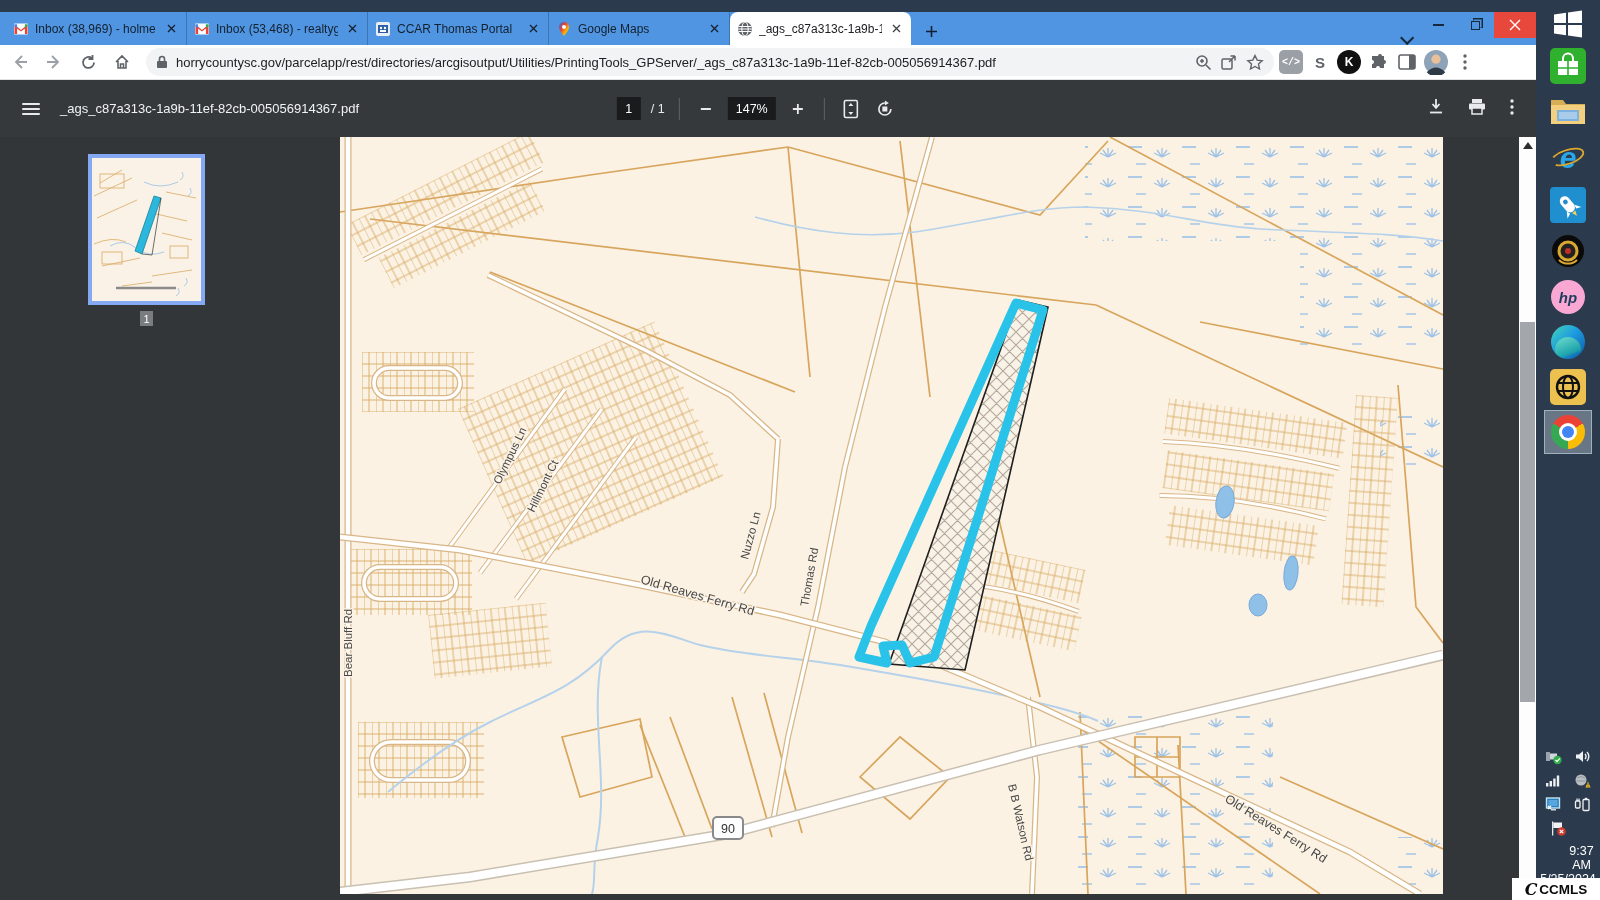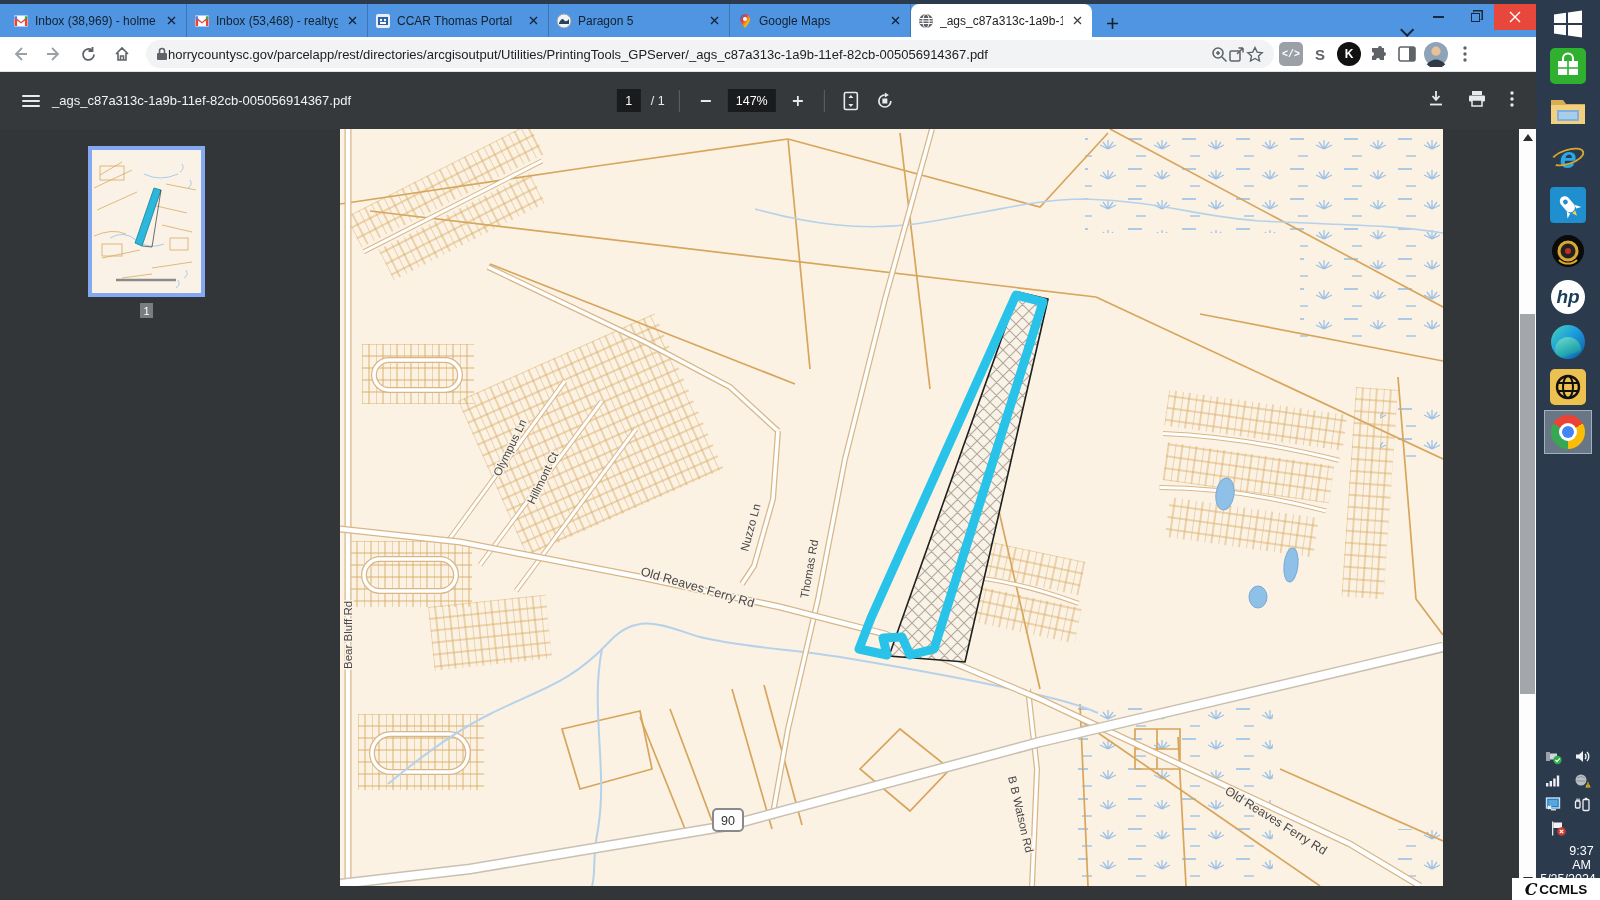--- a/index.html
+++ b/index.html
@@ -1,44 +1,44 @@
 <!DOCTYPE html>
 <html><head>
 <meta charset="utf-8">
 <style>
   * { margin:0; padding:0; box-sizing:border-box; }
   html,body { width:1600px; height:900px; overflow:hidden; font-family:"Liberation Sans",sans-serif; background:#2c3a4d; }
 
   
-  #browser { position:absolute; left:0; top:4px; width:1536px; height:752px; background:#323639; }
+  #browser { position:absolute; left:0; top:12px; width:1536px; height:752px; background:#323639; }
 
   
   #tabstrip { position:absolute; left:0; top:0; width:1536px; height:33px; background:#5095e2; display:flex; align-items:flex-end; padding-left:6px; }
   .tab { width:181px; height:33px; display:flex; align-items:center; gap:6px; padding:0 7px; font-size:12px; color:#13202e; border-right:1px solid rgba(0,0,0,.22); cursor:default; }
   .tab .ttl { flex:1; white-space:nowrap; overflow:hidden; }
   .tab.active { background:#fff; border-radius:8px 8px 0 0; color:#202124; border-right:none; }
   .fav { width:16px; height:16px; flex:0 0 16px; }
   .tabx { width:16px; height:16px; flex:0 0 16px; display:flex; align-items:center; justify-content:center; border-radius:50%; }
   .newtab { width:28px; height:28px; margin:2px 0 0 6px; display:flex; align-items:center; justify-content:center; }
   .chev { margin-left:auto; margin-right:10px; width:10px; height:10px; border-right:2px solid #16293c; border-bottom:2px solid #16293c; transform:rotate(45deg) translateY(-3px); }
   .wbtn { width:37px; height:26px; align-self:flex-start; display:flex; align-items:center; justify-content:center; }
   .wbtn.close { width:42px; background:#e8483c; }
   .minbar { width:11px; height:2px; background:#17293c; }
   .restbox { width:9px; height:9px; border:1.5px solid #17293c; background:transparent; box-shadow:2px -2px 0 -0.5px #5095e2, 2.5px -2.5px 0 0.5px #17293c; }
 
   
   #urlbar { position:absolute; left:0; top:33px; width:1536px; height:35px; background:#fff; display:flex; align-items:center; border-bottom:1px solid #e0e2e5; }
   .navic { width:28px; height:28px; display:flex; align-items:center; justify-content:center; margin-left:6px; }
-  #omni { height:28px; flex:0 0 1128px; margin-left:10px; background:#f1f3f4; border-radius:14px; display:flex; align-items:center; padding:0 10px; }
+  #omni { height:28px; flex:0 0 1128px; margin-left:10px; background:#f1f3f4; border-radius:14px; display:flex; align-items:center; padding:0 10px; gap:8px; }
   #omni .url { flex:1; font-size:13px; color:#202124; white-space:nowrap; overflow:hidden; }
   .exticon { width:24px; height:24px; display:flex; align-items:center; justify-content:center; margin-left:5px; font-size:13px; color:#5f6368; font-weight:bold; }
 
   
   #pdfbar { position:absolute; left:0; top:68px; width:1536px; height:57px; background:#35393c; display:flex; align-items:center; color:#e8eaed; }
-  #pdfbar .fname { font-size:13px; color:#f1f3f4; margin-left:12px; }
+  #pdfbar .fname { font-size:13px; color:#f1f3f4; margin-left:20px; }
   .burger { width:18px; height:12px; margin-left:22px; display:flex; flex-direction:column; justify-content:space-between; }
   .burger span { height:2px; background:#e8eaed; border-radius:1px; }
   #pdfcenter { position:absolute; left:50%; transform:translateX(-54%); display:flex; align-items:center; gap:10px; }
   .darkbox { background:#191b1c; color:#fff; font-size:12.5px; display:flex; align-items:center; justify-content:center; }
   .pgbox { width:24px; height:23px; }
   .zmbox { width:48px; height:23px; }
   .pdiv { width:1px; height:22px; background:#5f6368; margin:0 4px; }
   .pbtn { width:24px; height:24px; display:flex; align-items:center; justify-content:center; }
   #pdfright { position:absolute; right:22px; display:flex; align-items:center; gap:24px; }
 
@@ -52,21 +52,21 @@
   #vscroll { position:absolute; left:1519px; top:125px; width:17px; height:775px; background:#fdfdfd; }
   #vscroll .thumbbar { position:absolute; left:1px; top:185px; width:15px; height:380px; background:#a3a7ab; }
   .sarrow { position:absolute; left:4px; width:0; height:0; }
   .sarrow.up { top:5px; border-left:5px solid transparent; border-right:5px solid transparent; border-bottom:7px solid #2e2e2e; }
   .sarrow.dn { top:748px; border-left:5px solid transparent; border-right:5px solid transparent; border-top:7px solid #2e2e2e; }
 
   
   #taskbar { position:absolute; left:1536px; top:0; width:64px; height:900px; background:#2c3a4d; }
   .tkicon { position:absolute; left:12px; width:40px; height:40px; display:flex; align-items:center; justify-content:center; }
   .tkicon.activeapp { left:8px; width:48px; height:44px; background:rgba(205,215,225,.38); border:1px solid #9fb0bf; }
-  .hpcirc { width:34px; height:34px; border-radius:50%; background:#ffffff; color:#1a3d5c; font-weight:bold; font-style:italic; font-size:19px; display:flex; align-items:center; justify-content:center; }
+  .hpcirc { width:34px; height:34px; border-radius:50%; background:#f9a8d4; color:#1a3d5c; font-weight:bold; font-style:italic; font-size:15px; display:flex; align-items:center; justify-content:center; }
   .edgec { width:34px; height:34px; border-radius:50%; background:linear-gradient(135deg,#45d6b5 0%,#1e9de0 45%,#0c59a4 100%); position:relative; overflow:hidden; }
   .edgec::after { content:""; position:absolute; left:4px; top:12px; width:26px; height:26px; border-radius:50%; background:linear-gradient(160deg,#8ff0c0,#21b3a0 60%, transparent 70%); opacity:.7; }
   .chromec { width:34px; height:34px; border-radius:50%; background:conic-gradient(from -60deg,#ea4335 0 120deg,#fbbc05 0 240deg,#34a853 0 360deg); position:relative; }
   .chromec::before { content:""; position:absolute; left:8px; top:8px; width:18px; height:18px; border-radius:50%; background:#fff; }
   .chromec::after { content:""; position:absolute; left:11px; top:11px; width:12px; height:12px; border-radius:50%; background:#4285f4; }
   .iewrap { position:relative; width:36px; height:36px; display:flex; align-items:center; justify-content:center; }
   .iewrap .e { font-size:30px; font-weight:bold; font-style:italic; color:#2aa7e8; line-height:1; }
   .iewrap .ring { position:absolute; left:0; top:9px; width:35px; height:16px; border:2.5px solid #d9a62e; border-left-color:transparent; border-radius:50%; transform:rotate(-18deg); }
 
   #tray { position:absolute; left:0; top:748px; width:64px; }
@@ -115,32 +115,20 @@
     </div>
     <div class="tab">
       <svg class="fav" viewBox="0 0 16 16">
           <rect x="1" y="1" width="14" height="14" rx="2" fill="#e9eef6"></rect>
           <rect x="3" y="4" width="10" height="8" fill="#2a5fa8"></rect>
           <circle cx="6" cy="7" r="1.2" fill="#fff"></circle>
           <circle cx="10" cy="7" r="1.2" fill="#fff"></circle>
           <rect x="5" y="9" width="6" height="2" fill="#fff"></rect>
         </svg>
       <span class="ttl">CCAR Thomas Portal</span>
-      <span class="tabx">
-          <svg width="9" height="9" viewBox="0 0 9 9">
-            <path d="M1 1 L8 8 M8 1 L1 8" stroke="#13202e" stroke-width="1.3"></path>
-          </svg>
-        </span>
-    </div>
-    <div class="tab">
-      <svg class="fav" viewBox="0 0 16 16">
-          <circle cx="8" cy="8" r="7" fill="#f2f3f5" stroke="#9aa0a6"></circle>
-          <path d="M3 10 Q6 4 8 7 Q10 10 13 6 L13 11 H3Z" fill="#27415f"></path>
-        </svg>
-      <span class="ttl">Paragon 5</span>
       <span class="tabx">
           <svg width="9" height="9" viewBox="0 0 9 9">
             <path d="M1 1 L8 8 M8 1 L1 8" stroke="#13202e" stroke-width="1.3"></path>
           </svg>
         </span>
     </div>
     <div class="tab">
       <svg class="fav" viewBox="0 0 16 16">
           <defs>
             <linearGradient id="gmg" x1="0" y1="0" x2="1" y2="1">

